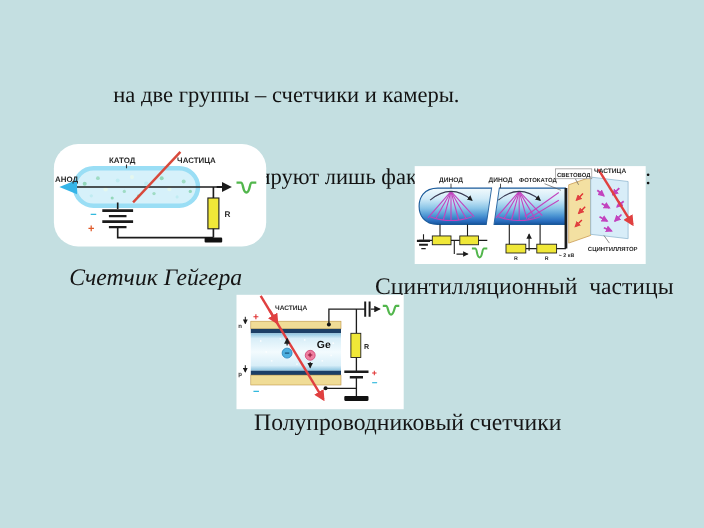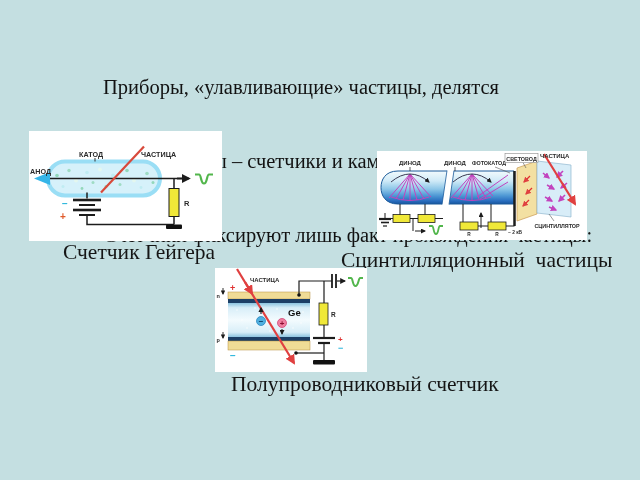--- a/index.html
+++ b/index.html
@@ -10,27 +10,27 @@
   }
   .title{
     position:absolute;left:103px;top:26px;
     font-size:20.5px;line-height:24.6px;color:#121212;
     letter-spacing:0px;white-space:pre;
   }
   .panel{
     position:absolute;background:#ffffff;
   }
   .panel svg{display:block;width:100%;height:100%;}
-  #panel-geiger{left:29px;top:131px;width:193px;height:110px;}
+  #panel-geiger{left:49px;top:131px;width:193px;height:93px;border-radius:22px;}
   #panel-scint{left:377px;top:151px;width:210px;height:89px;}
   #panel-semi{left:215px;top:268px;width:152px;height:104px;}
   .caption{
     position:absolute;color:#151515;font-size:21.5px;white-space:pre;
   }
-  #cap-geiger{left:63px;top:240px;}
+  #cap-geiger{left:63px;top:240px;font-style:italic;}
   #cap-scint{left:341px;top:248px;}
   #cap-semi{left:231px;top:372px;}
   .lbl{font-family:"Liberation Sans",sans-serif;font-weight:bold;fill:#2a2a2a;}
   .hidden-defs{position:absolute;width:0;height:0;}
 </style>
 </head>
 <body>
 
 <svg class="hidden-defs" aria-hidden="true">
   <defs>
@@ -57,21 +57,20 @@
       <stop offset="0.5" stop-color="#f3fbfe"></stop>
         <stop offset="0.86" stop-color="#d8eef8"></stop>
       <stop offset="1" stop-color="#8cc4e0"></stop>
     </linearGradient>
   </defs>
 </svg>
 
 <div>
 
   <div class="title">
-    <div>Приборы, «улавливающие» частицы, делятся</div>
     <div>на две группы – счетчики и камеры.</div>
     <div>Счетчики фиксируют лишь факт прохождения частицы:</div>
   </div>
 
   <div class="panel" id="panel-geiger">
     <svg viewBox="0 0 193 87">
 
       <g>
         <rect x="19" y="19" width="112" height="34" rx="17" fill="#d6f1fa" stroke="#9adef5" stroke-width="4"></rect>
         <g>
@@ -300,15 +299,15 @@
         <line x1="81" y1="85" x2="109" y2="85" stroke-width="1.2"></line>
       </g>
       <rect x="104" y="35" width="9" height="22" fill="#f0e838" stroke="#1c1c1c" stroke-width="0.8"></rect>
       <rect x="98" y="92" width="22" height="4.5" rx="1" fill="#111"></rect>
       <path d="M 133 10 h 3 c 2 0 1.5 8 4.5 8 s 3 -8 4.5 -8 h 3" fill="none" stroke="#52b64c" stroke-width="2"></path>
       <text class="lbl" x="116" y="49" font-size="6.5">R</text>
       <text x="123" y="74" font-size="8" font-weight="bold" fill="#e03030" font-family="Liberation Sans,sans-serif">+</text>
       <text x="123" y="83" font-size="9" font-weight="bold" fill="#2ab6dc" font-family="Liberation Sans,sans-serif">−</text>
     </svg>
   </div>
-  <div class="caption" id="cap-semi">Полупроводниковый счетчик</div>
+  <div class="caption" id="cap-semi">Полупроводниковый счетчики</div>
 
 </div>
 
 </body></html>

